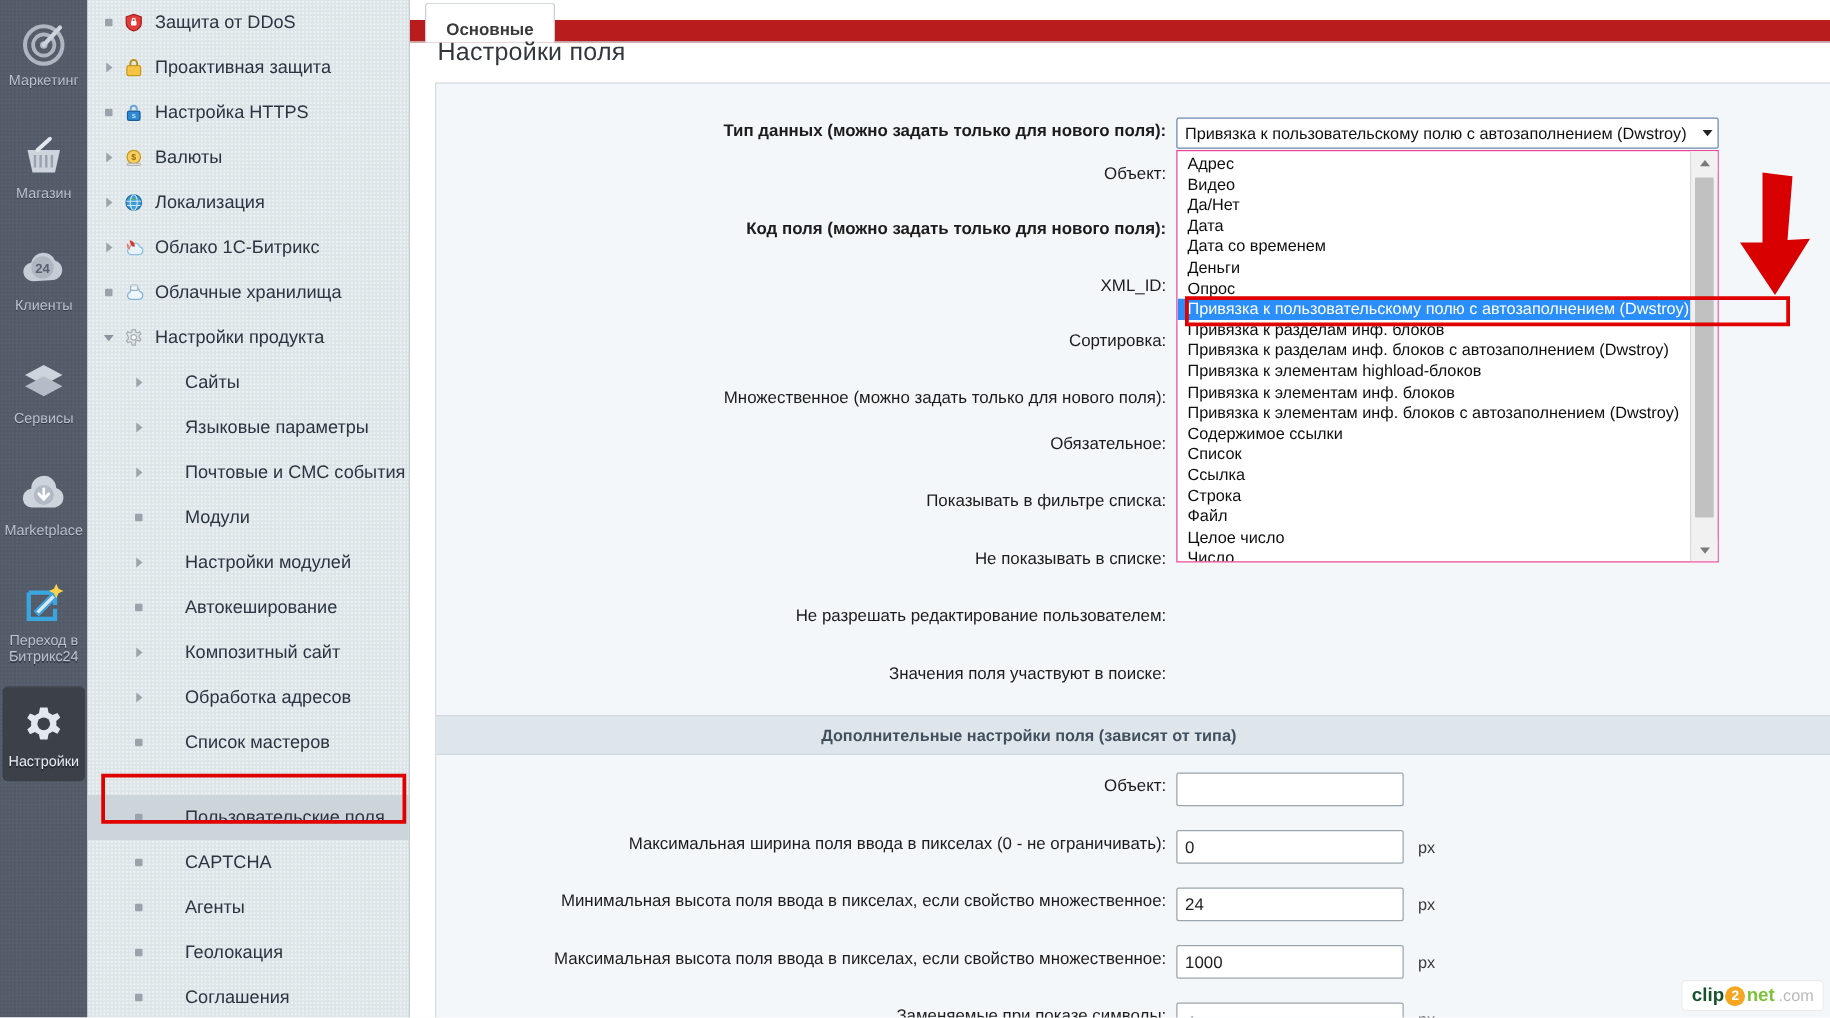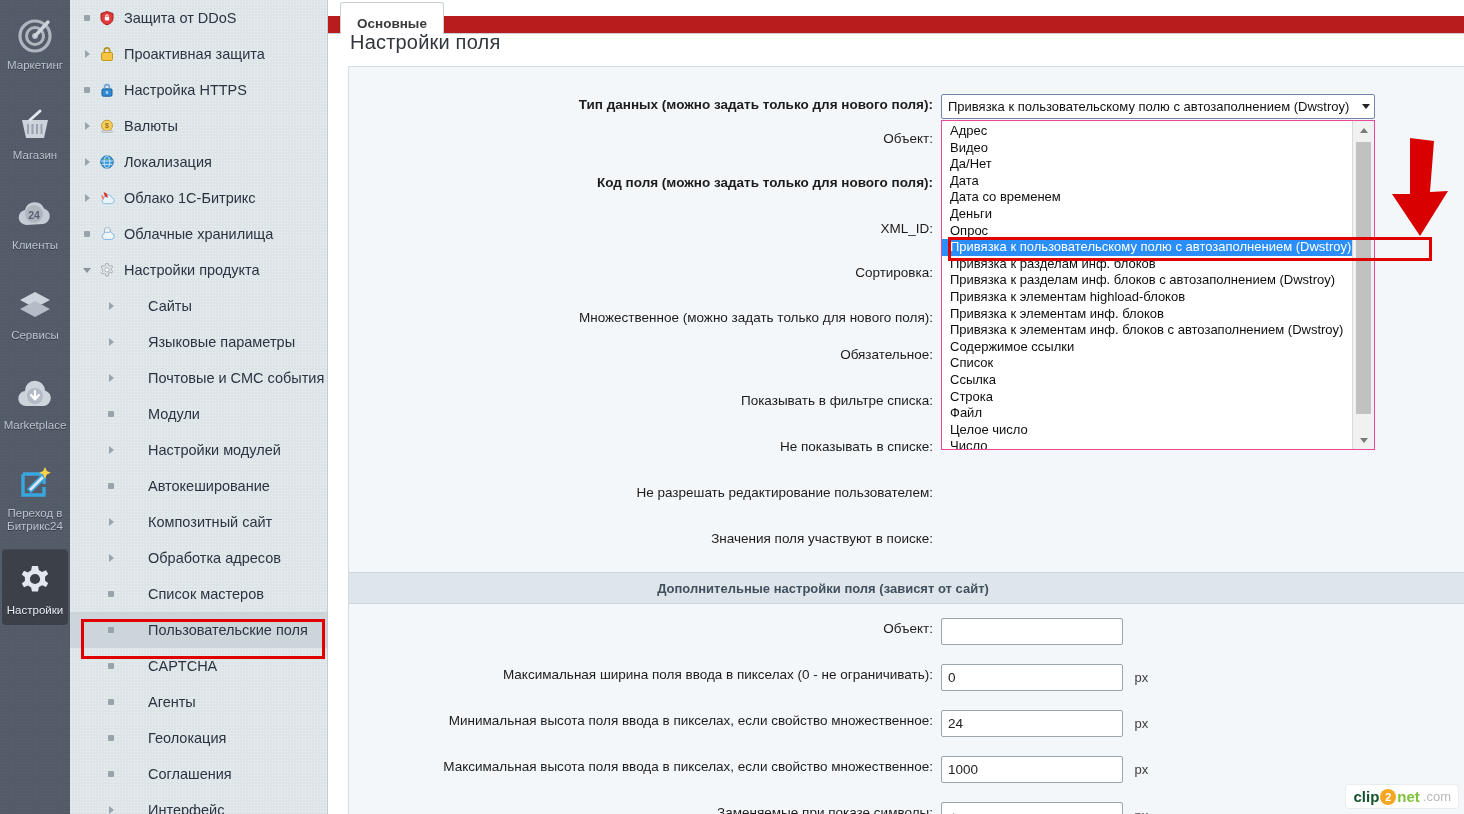--- a/index.html
+++ b/index.html
@@ -47,21 +47,21 @@
     background-size: 3px 3px;
     border-right: 1px solid #c3ccd2;
     overflow: hidden;
   }
   .tree-row {
     position: relative;
     height: 36px; display: flex; align-items: center;
     padding-left: 8px; cursor: pointer;
     font-size: 14.5px; color: #2b3440;
   }
-  .tree-row.sel { background: #ccd5da; }
+  .tree-row.sel { background: #ccd5da; margin-top: 24px; }
   .tw {
     width: 18px; min-width: 18px; height: 18px;
     display: flex; align-items: center; justify-content: center;
   }
   .tw.arrow::before {
     content: ""; display:block;
     border-left: 5px solid #9aa5ae;
     border-top: 4px solid transparent;
     border-bottom: 4px solid transparent;
   }
@@ -580,21 +580,21 @@
         <div class="flabel">Не разрешать редактирование пользователем:</div>
         <div class="fctl"></div>
       </div>
 
       <div class="frow" style="margin-top:12px;">
         <div class="flabel">Значения поля участвуют в поиске:</div>
         <div class="fctl"></div>
       </div>
 
       <div class="sect-head">
-        <span>Дополнительные настройки поля (зависят от сайт)</span>
+        <span>Дополнительные настройки поля (зависят от типа)</span>
       </div>
 
       <div class="frow" style="margin-top:14px;">
         <div class="flabel">Объект:</div>
         <div class="fctl">
           <input class="txt w180" type="text" value="" style="">
         </div>
       </div>
 
       <div class="frow" style="margin-top:12px;">

